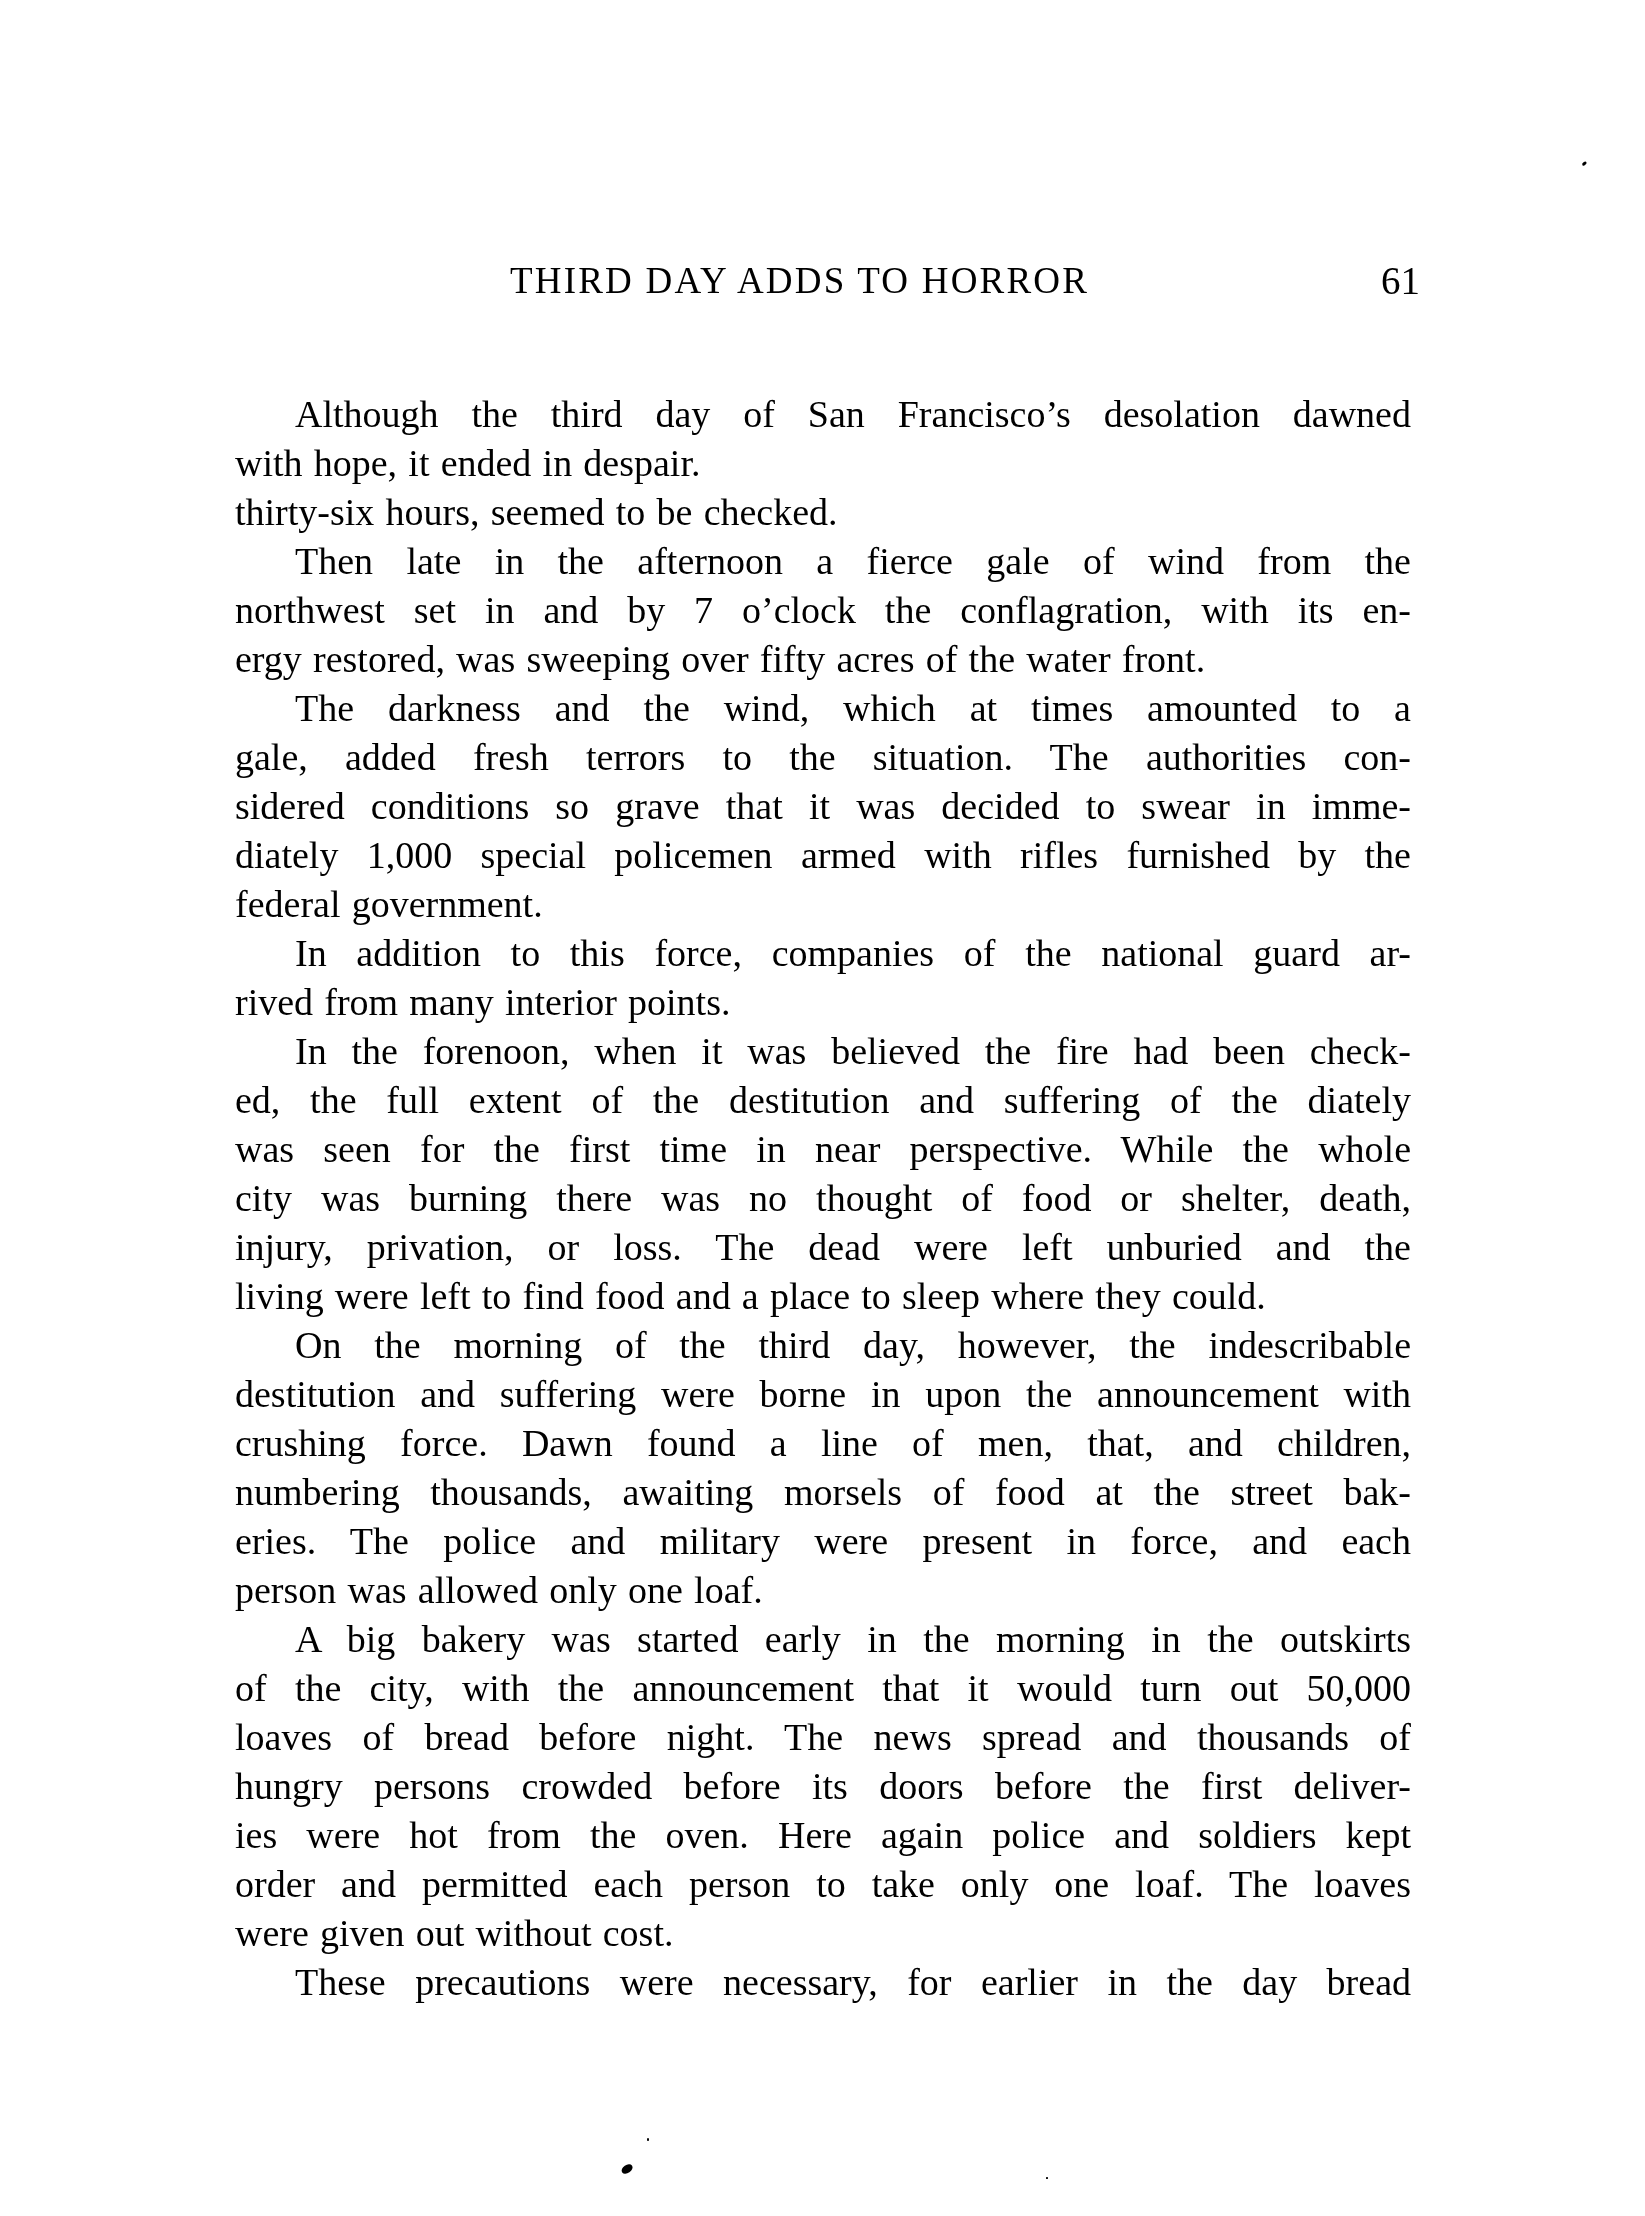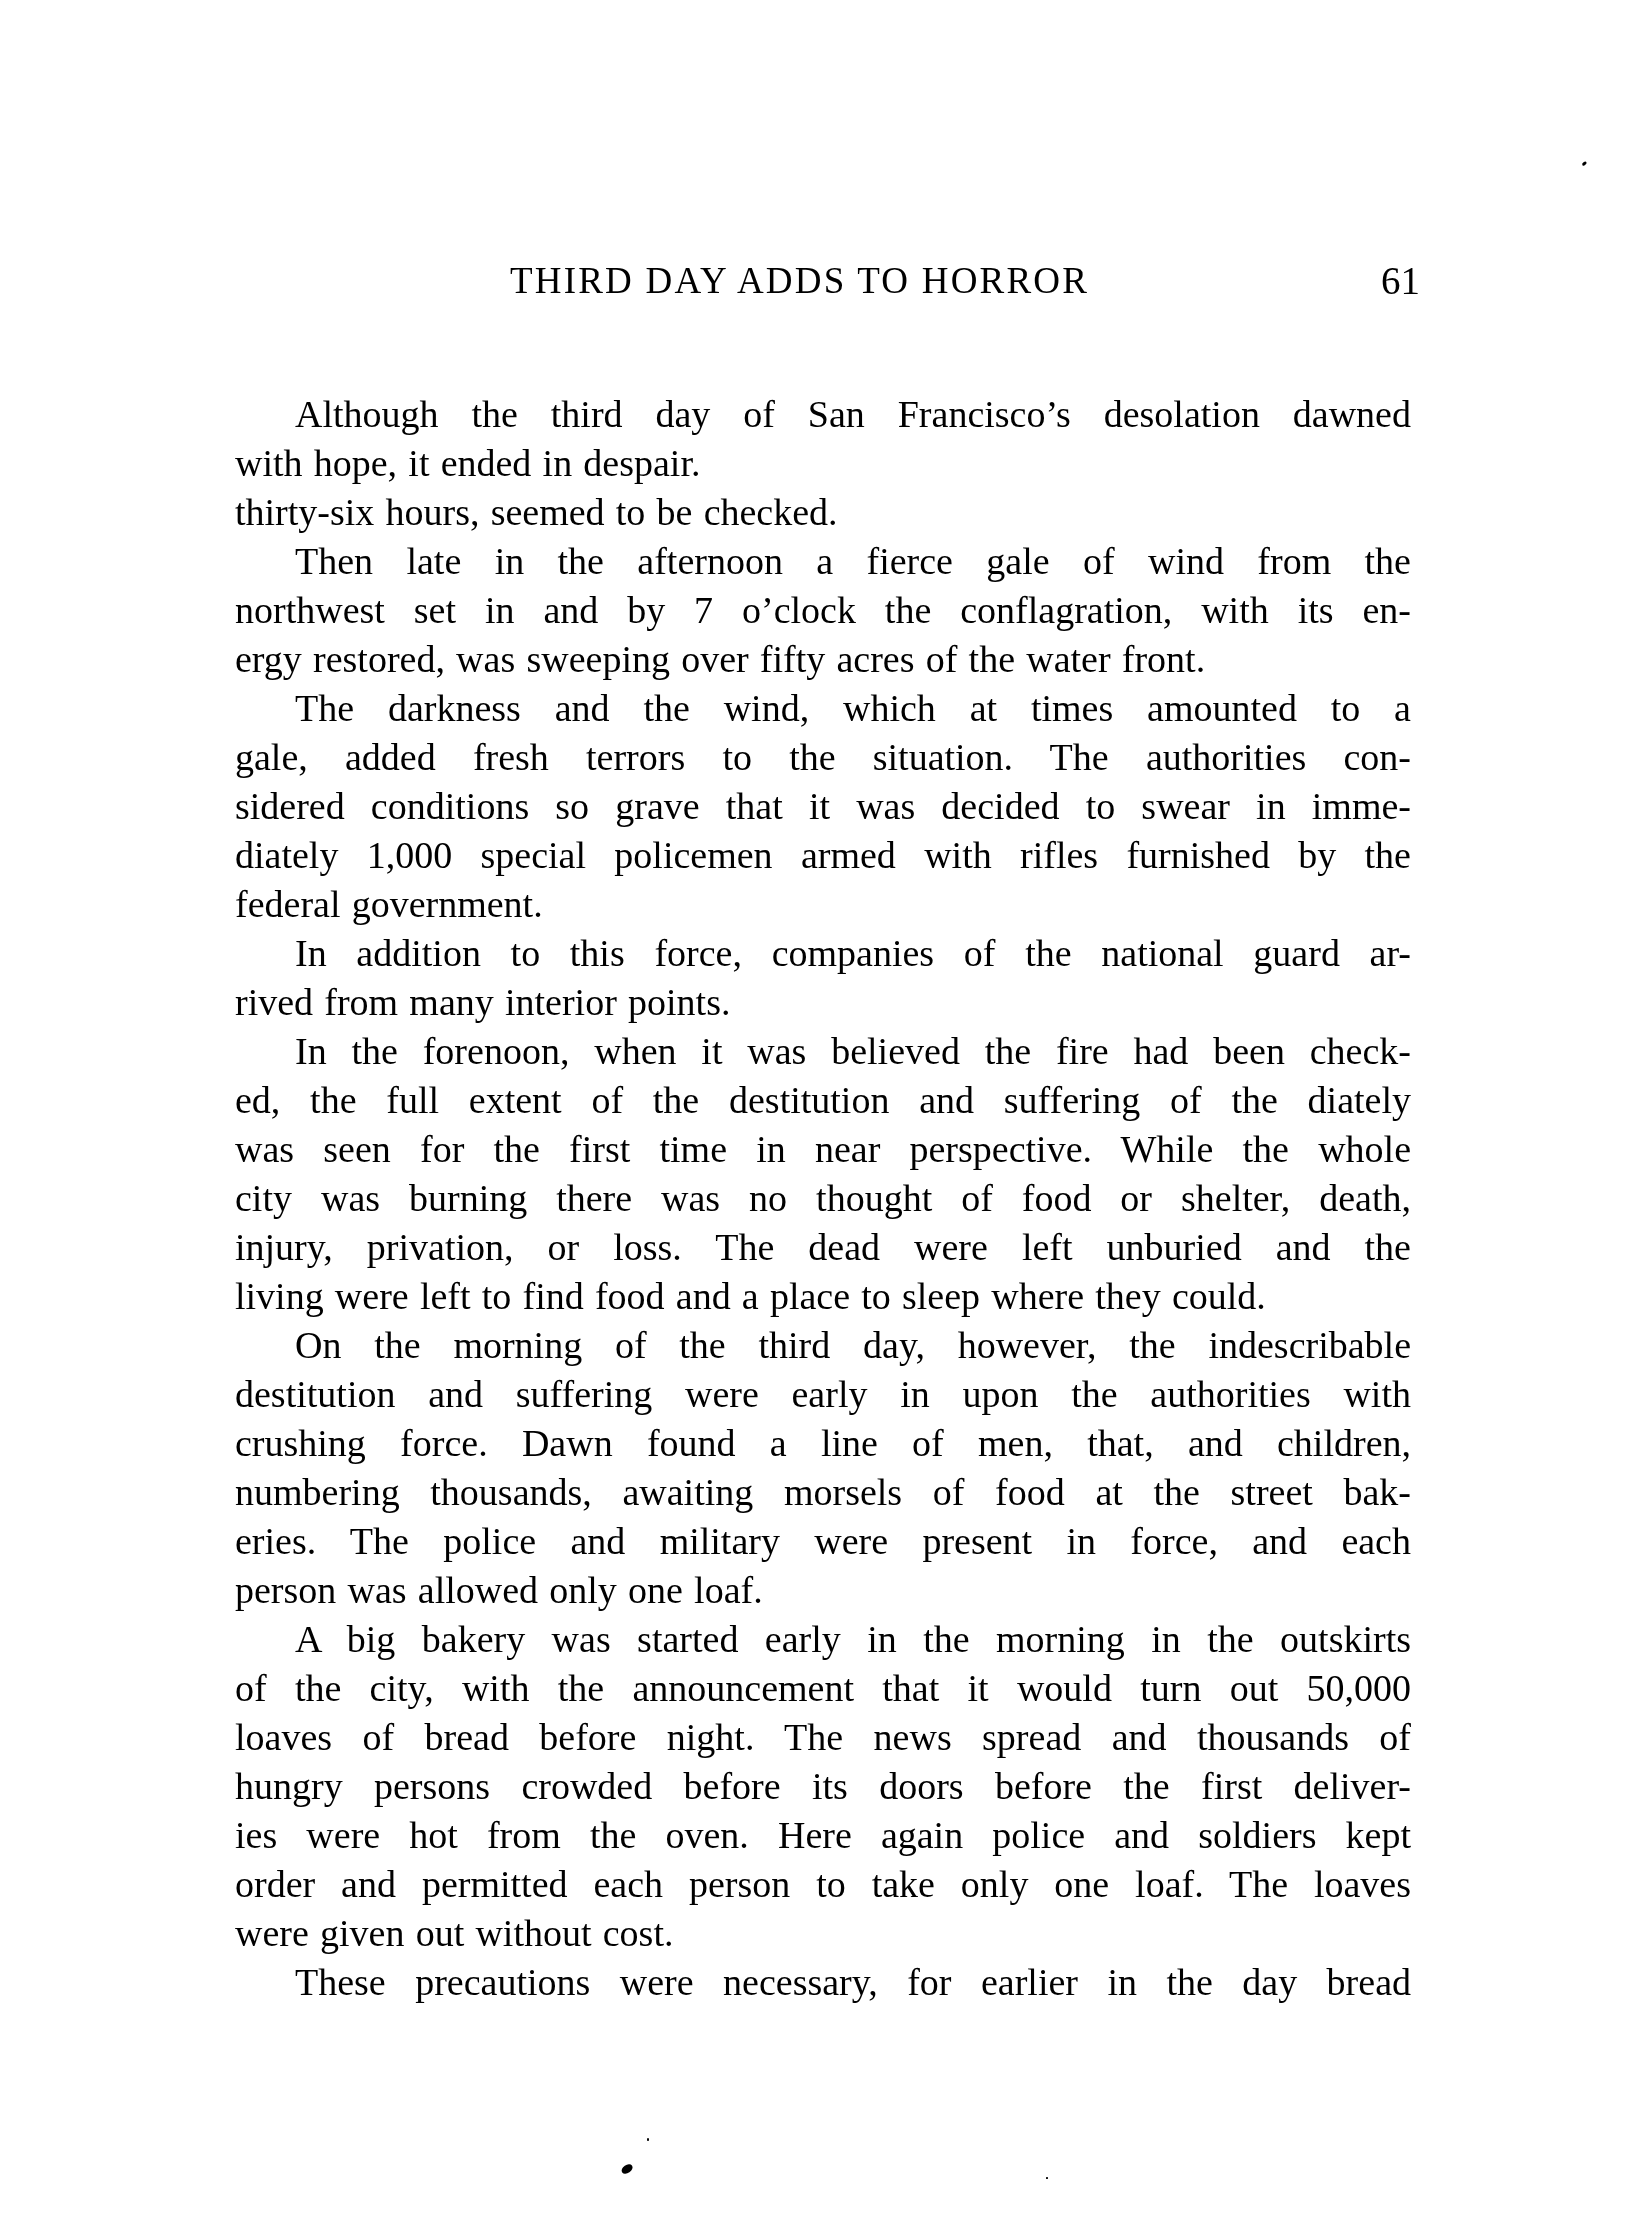--- a/index.html
+++ b/index.html
@@ -94,21 +94,21 @@
       <span class="line last">federal government.</span>
       <span class="line indent">In addition to this force, companies of the national guard ar-</span>
       <span class="line last">rived from many interior points.</span>
       <span class="line indent">In the forenoon, when it was believed the fire had been check-</span>
       <span class="line">ed, the full extent of the destitution and suffering of the diately</span>
       <span class="line">was seen for the first time in near perspective.  While the whole</span>
       <span class="line">city was burning there was no thought of food or shelter, death,</span>
       <span class="line">injury, privation, or loss.  The dead were left unburied and the</span>
       <span class="line last">living were left to find food and a place to sleep where they could.</span>
       <span class="line indent">On the morning of the third day, however, the indescribable</span>
-      <span class="line">destitution and suffering were early in upon the authorities with</span>
+      <span class="line">destitution and suffering were borne in upon the announcement with</span>
       <span class="line">crushing force.  Dawn found a line of men, that, and children,</span>
       <span class="line">numbering thousands, awaiting morsels of food at the street bak-</span>
       <span class="line">eries.  The police and military were present in force, and each</span>
       <span class="line last">person was allowed only one loaf.</span>
       <span class="line indent">A big bakery was started early in the morning in the outskirts</span>
       <span class="line">of the city, with the announcement that it would turn out 50,000</span>
       <span class="line">loaves of bread before night.  The news spread and thousands of</span>
       <span class="line">hungry persons crowded before its doors before the first deliver-</span>
       <span class="line">ies were hot from the oven.  Here again police and soldiers kept</span>
       <span class="line">order and permitted each person to take only one loaf. The loaves</span>

